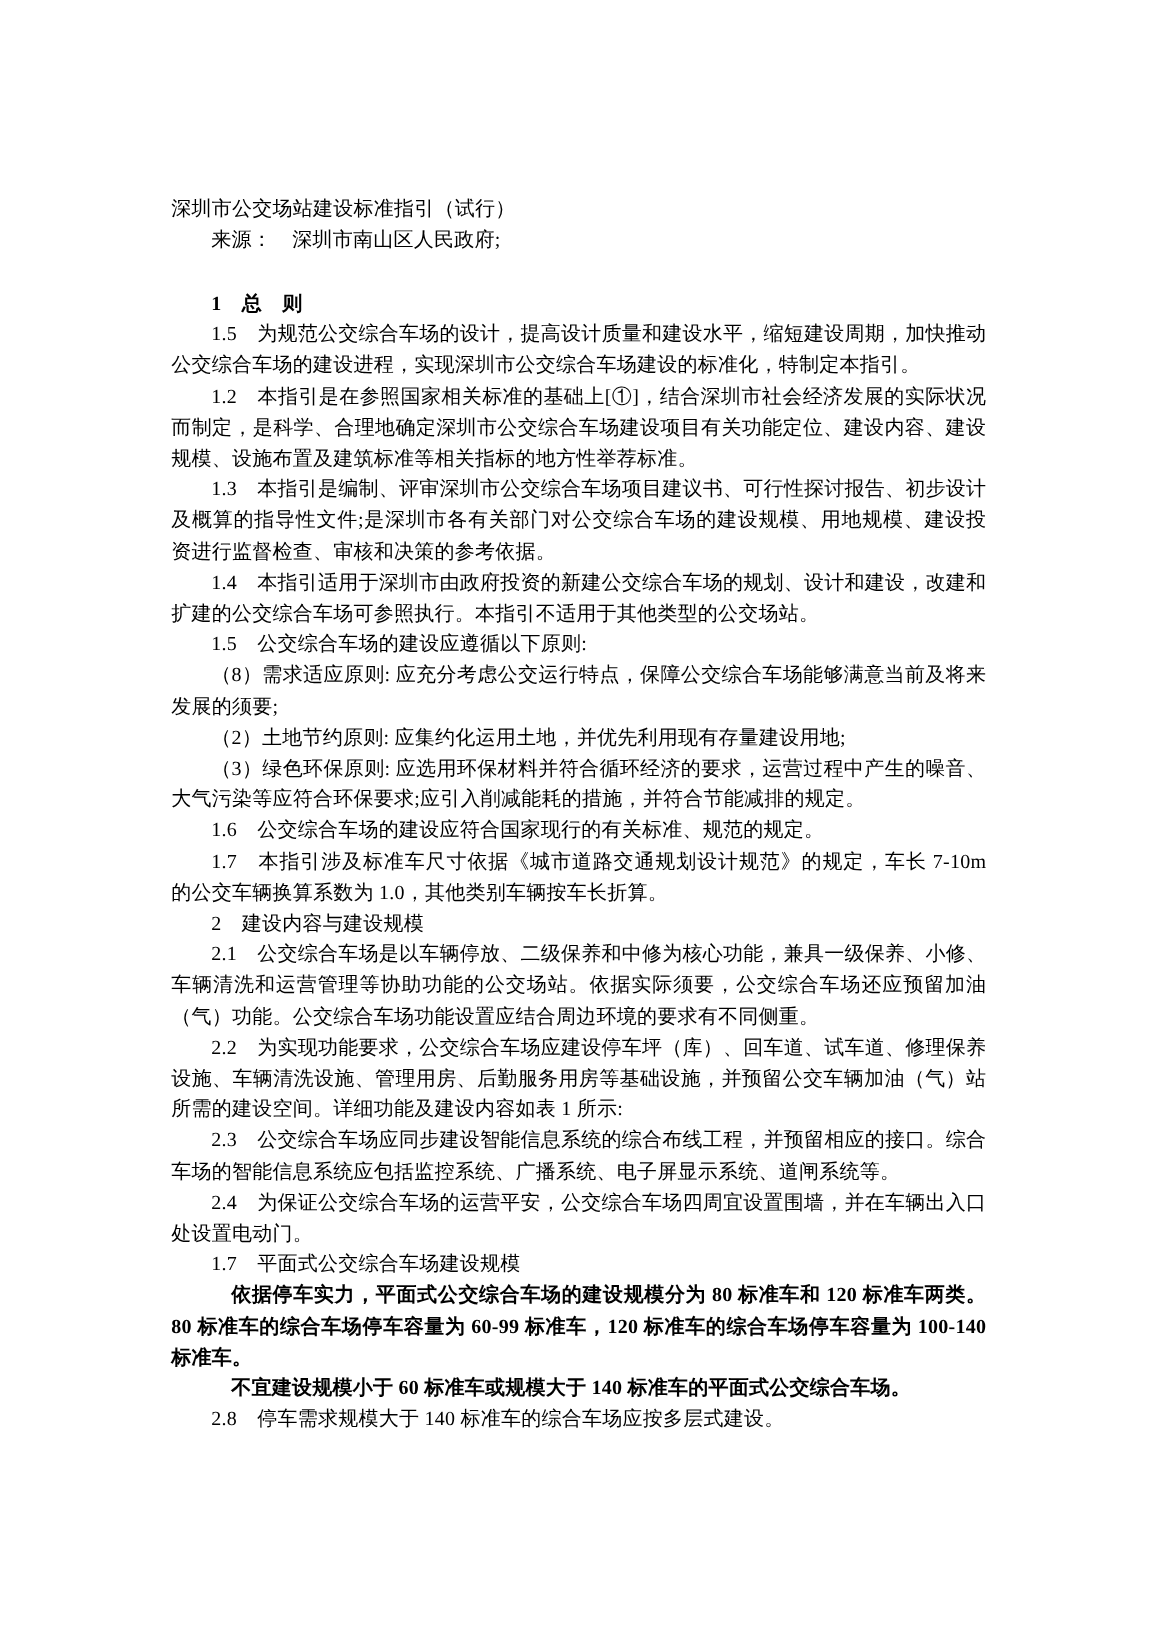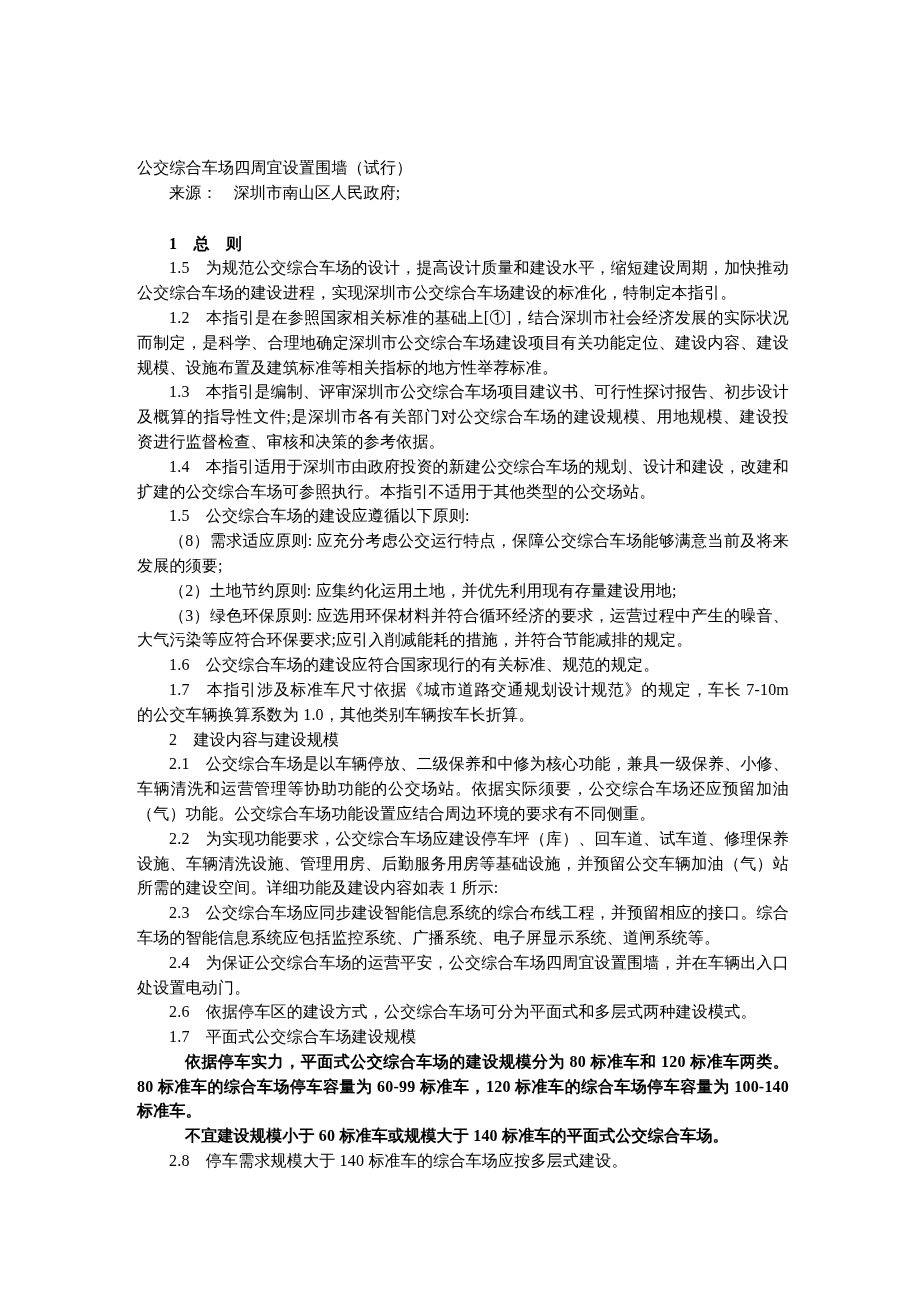--- a/index.html
+++ b/index.html
@@ -35,21 +35,21 @@
   .content p.ti0 { text-indent: 0; }
   .content p.ti3 { text-indent: 3em; font-weight: bold; }
   .content p.gap-above { margin-top: 26px; font-weight: bold; }
 </style>
 </head>
 <body>
 
 <div class="page">
   <div class="content">
 
-    <p class="ti0">公交综合车场四周宜设置围墙（试行）</p>
+    <p class="ti0">深圳市公交场站建设标准指引（试行）</p>
 
     <p>来源：　深圳市南山区人民政府;</p>
 
     <p class="gap-above">1　总　则</p>
 
     <p>1.5　为规范公交综合车场的设计，提高设计质量和建设水平，缩短建设周期，加快推动公交综合车场的建设进程，实现深圳市公交综合车场建设的标准化，特制定本指引。</p>
     <p>1.2　本指引是在参照国家相关标准的基础上[①]，结合深圳市社会经济发展的实际状况而制定，是科学、合理地确定深圳市公交综合车场建设项目有关功能定位、建设内容、建设规模、设施布置及建筑标准等相关指标的地方性举荐标准。</p>
     <p>1.3　本指引是编制、评审深圳市公交综合车场项目建议书、可行性探讨报告、初步设计及概算的指导性文件;是深圳市各有关部门对公交综合车场的建设规模、用地规模、建设投资进行监督检查、审核和决策的参考依据。</p>
     <p>1.4　本指引适用于深圳市由政府投资的新建公交综合车场的规划、设计和建设，改建和扩建的公交综合车场可参照执行。本指引不适用于其他类型的公交场站。</p>
     <p>1.5　公交综合车场的建设应遵循以下原则:</p>
@@ -58,20 +58,19 @@
     <p>（3）绿色环保原则: 应选用环保材料并符合循环经济的要求，运营过程中产生的噪音、大气污染等应符合环保要求;应引入削减能耗的措施，并符合节能减排的规定。</p>
     <p>1.6　公交综合车场的建设应符合国家现行的有关标准、规范的规定。</p>
     <p>1.7　本指引涉及标准车尺寸依据《城市道路交通规划设计规范》的规定，车长 7-10m 的公交车辆换算系数为 1.0，其他类别车辆按车长折算。</p>
 
     <p>2　建设内容与建设规模</p>
 
     <p>2.1　公交综合车场是以车辆停放、二级保养和中修为核心功能，兼具一级保养、小修、车辆清洗和运营管理等协助功能的公交场站。依据实际须要，公交综合车场还应预留加油（气）功能。公交综合车场功能设置应结合周边环境的要求有不同侧重。</p>
     <p>2.2　为实现功能要求，公交综合车场应建设停车坪（库）、回车道、试车道、修理保养设施、车辆清洗设施、管理用房、后勤服务用房等基础设施，并预留公交车辆加油（气）站所需的建设空间。详细功能及建设内容如表 1 所示:</p>
     <p>2.3　公交综合车场应同步建设智能信息系统的综合布线工程，并预留相应的接口。综合车场的智能信息系统应包括监控系统、广播系统、电子屏显示系统、道闸系统等。</p>
     <p>2.4　为保证公交综合车场的运营平安，公交综合车场四周宜设置围墙，并在车辆出入口处设置电动门。</p>
-    <p>2.6　依据停车区的建设方式，公交综合车场可分为平面式和多层式两种建设模式。</p>
     <p>1.7　平面式公交综合车场建设规模</p>
     <p class="ti3">依据停车实力，平面式公交综合车场的建设规模分为 80 标准车和 120 标准车两类。80 标准车的综合车场停车容量为 60-99 标准车，120 标准车的综合车场停车容量为 100-140 标准车。</p>
     <p class="ti3">不宜建设规模小于 60 标准车或规模大于 140 标准车的平面式公交综合车场。</p>
     <p>2.8　停车需求规模大于 140 标准车的综合车场应按多层式建设。</p>
 
   </div>
 </div>
 
 </body></html>

